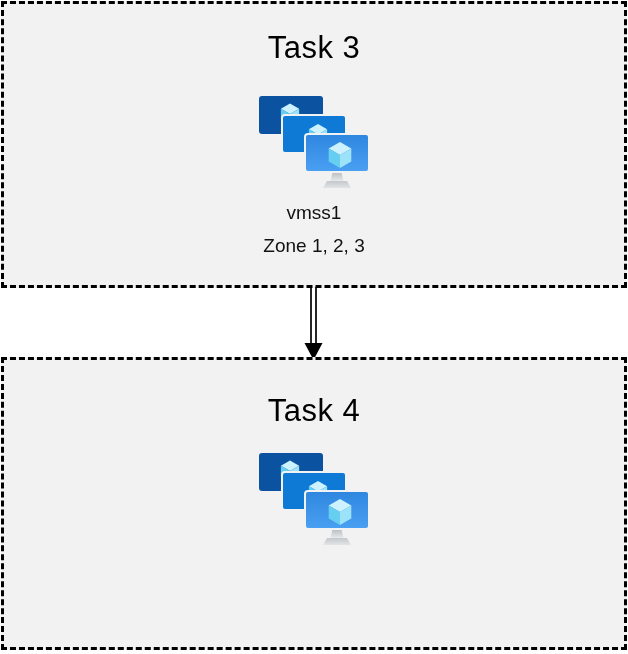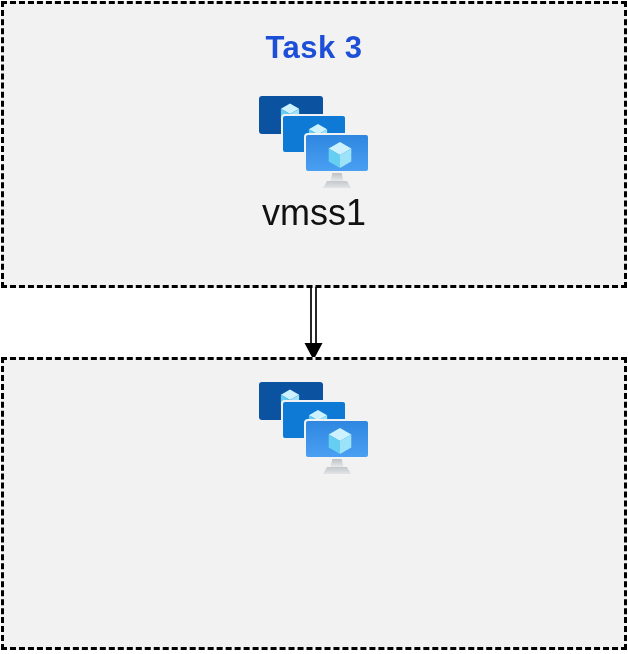--- a/index.html
+++ b/index.html
@@ -19,36 +19,36 @@
     border: 3px dashed #000000;
     display: flex;
     flex-direction: column;
     align-items: center;
   }
   .task-box-1 { top: 1px;   height: 287px; }
   .task-box-2 { top: 357px; height: 293px; }
 
   .task-title {
     font-size: 31px;
-    font-weight: 700;
-    color: #1d4ed8;
+    font-weight: 400;
+    color: #000000;
     line-height: 40px;
     letter-spacing: 0.5px;
   }
   .task-box-1 .task-title { margin-top: 24px; }
   .task-box-2 .task-title { margin-top: 31px; }
 
   .vmss-icon { display: block; }
   .task-box-1 .vmss-icon { margin-top: 28px; }
   .task-box-2 .vmss-icon { margin-top: 22px; }
 
   .caption {
     text-align: center;
     color: #111111;
-    font-size: 36px;
+    font-size: 19px;
     line-height: 33px;
   }
   .task-box-1 .caption { margin-top: 8px; }
   .task-box-2 .caption { margin-top: 28px; font-size: 30px; line-height: 34px; }
 
   .connector {
     position: absolute;
     left: 297px;
     top: 287px;
     width: 34px;
@@ -98,28 +98,30 @@
 
 <div class="canvas">
 
   <section class="task-box task-box-1">
     <h2 class="task-title">Task 3</h2>
     <svg class="vmss-icon" width="110" height="92" viewBox="0 0 110 92" aria-hidden="true">
       <use href="#vmss-symbol"></use>
     </svg>
     <div class="caption">
       <div>vmss1</div>
+      <div>Zone 1, 2, 3</div>
     </div>
   </section>
 
   <svg class="connector" viewBox="0 0 34 73" aria-hidden="true">
     <line x1="14" y1="0" x2="14" y2="58" stroke="#000000" stroke-width="1.7"></line>
     <line x1="19" y1="0" x2="19" y2="58" stroke="#000000" stroke-width="1.7"></line>
     <polygon points="7.5,56 25.5,56 16.5,73" fill="#000000"></polygon>
   </svg>
 
   <section class="task-box task-box-2">
+    <h2 class="task-title">Task 4</h2>
     <svg class="vmss-icon" width="110" height="92" viewBox="0 0 110 92" aria-hidden="true">
       <use href="#vmss-symbol"></use>
     </svg>
   </section>
 
 </div>
 
 </body></html>

